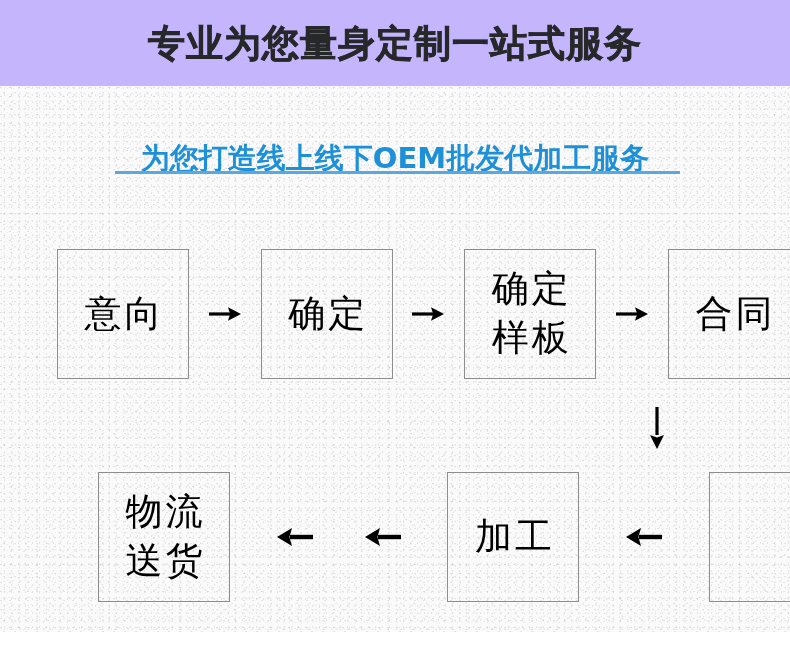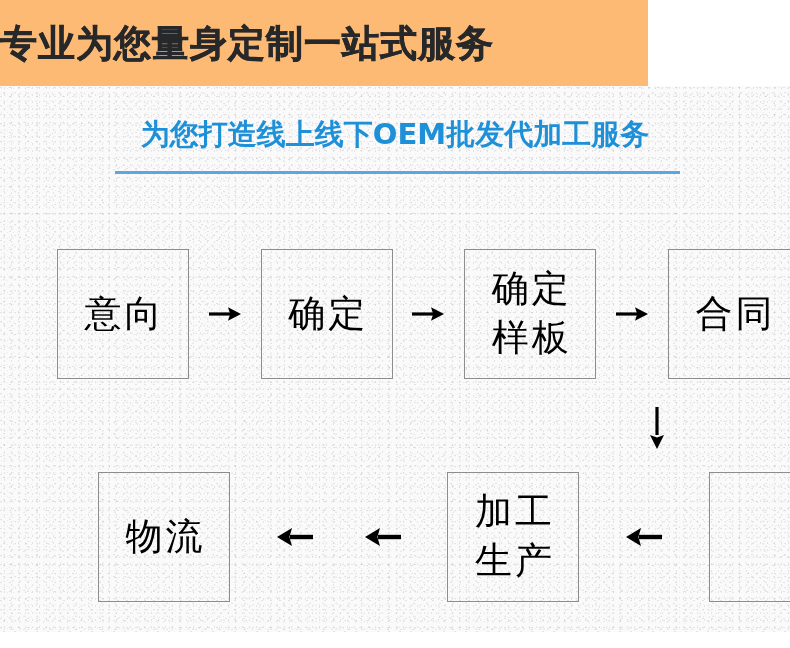--- a/index.html
+++ b/index.html
@@ -40,26 +40,26 @@
       radial-gradient(circle at 24% 45%, rgba(180,180,190,0.22) 0.5px, rgba(0,0,0,0) 0.8px),
       radial-gradient(circle at 92% 12%, rgba(168,168,180,0.25) 0.5px, rgba(0,0,0,0) 0.8px);
     background-size: 9px 9px, 11px 11px, 7px 7px, 13px 13px, 8px 8px, 6px 6px, 10px 10px;
   }
 
   
   .banner {
     position: absolute;
     left: 0;
     top: 0;
-    width: 648px;
+    width: 790px;
     height: 86px;
-    background: #fdba74;
-    display: flex;
-    align-items: center;
-    justify-content: flex-start;
+    background: #c4b5fd;
+    display: flex;
+    align-items: center;
+    justify-content: center;
   }
   .banner-title {
     font-family: "DejaVu Sans", "Liberation Sans", sans-serif;
     font-size: 37px;
     font-weight: bold;
     color: #27282a;
     letter-spacing: 1px;
     line-height: 1;
     white-space: nowrap;
     -webkit-text-stroke: 0.6px #27282a;
@@ -74,20 +74,21 @@
     text-align: center;
   }
   .subtitle {
     display: inline-block;
     font-family: "DejaVu Sans", "Liberation Sans", sans-serif;
     font-size: 29px;
     font-weight: bold;
     color: #1e90d8;
     line-height: 1.15;
     white-space: nowrap;
+    margin-top: 24px;
   }
   .subtitle-rule {
     position: absolute;
     left: 115px;
     top: 171px;
     width: 565px;
     height: 3px;
     background: #5ba8e0;
   }
 
@@ -237,40 +238,40 @@
       <svg width="24" height="44" viewBox="0 0 24 44" aria-hidden="true">
         <path d="M12 1 V29" stroke="currentColor" stroke-width="3.2" fill="none"></path>
         <path d="M12 43 L5 29 L12 31.4 L19 29 Z" fill="currentColor"></path>
       </svg>
     </div>
 
     <div class="flow-row row-2">
 
       <div class="node">
         <div class="node-line">物流</div>
+        <div class="node-line">送货</div>
       </div>
 
       <div class="arrow">
         <svg width="38" height="24" viewBox="0 0 38 24" aria-hidden="true">
           <path d="M37 12 H14" stroke="currentColor" stroke-width="4.4" fill="none"></path>
           <path d="M1 12 L16 3 L13.4 12 L16 21 Z" fill="currentColor"></path>
         </svg>
       </div>
 
 
       <div class="arrow">
         <svg width="38" height="24" viewBox="0 0 38 24" aria-hidden="true">
           <path d="M37 12 H14" stroke="currentColor" stroke-width="4.4" fill="none"></path>
           <path d="M1 12 L16 3 L13.4 12 L16 21 Z" fill="currentColor"></path>
         </svg>
       </div>
 
       <div class="node">
         <div class="node-line">加工</div>
-        <div class="node-line">生产</div>
       </div>
 
       <div class="arrow">
         <svg width="38" height="24" viewBox="0 0 38 24" aria-hidden="true">
           <path d="M37 12 H14" stroke="currentColor" stroke-width="4.4" fill="none"></path>
           <path d="M1 12 L16 3 L13.4 12 L16 21 Z" fill="currentColor"></path>
         </svg>
       </div>
 
       <div class="node">

